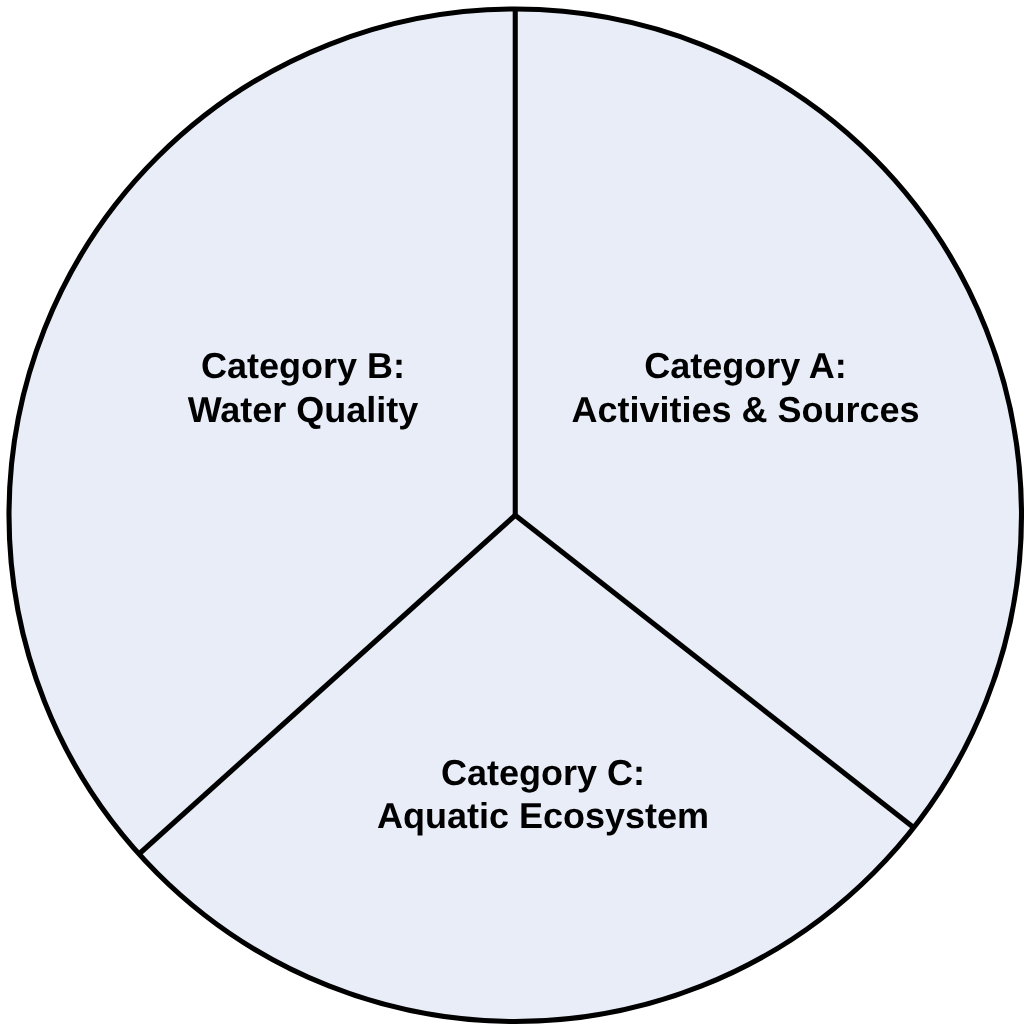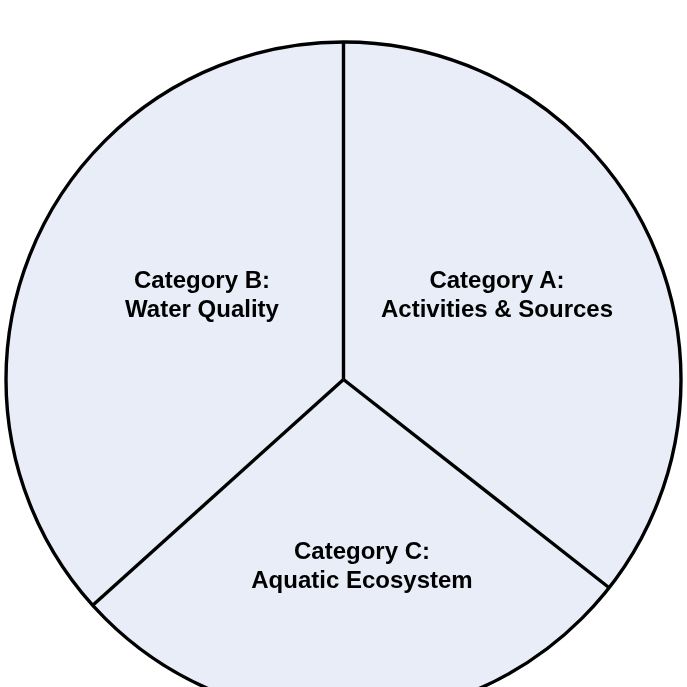--- a/index.html
+++ b/index.html
@@ -7,21 +7,20 @@
     padding: 0;
     width: 687px;
     height: 687px;
     background: #ffffff;
     overflow: hidden;
   }
   .diagram-wrap {
     position: relative;
     width: 687px;
     height: 523px;
-    margin-top: 36px;
   }
   svg {
     display: block;
   }
   .sector-label {
     font-family: "Liberation Sans", "DejaVu Sans", sans-serif;
     font-weight: bold;
     font-size: 24px;
   }
 </style>

